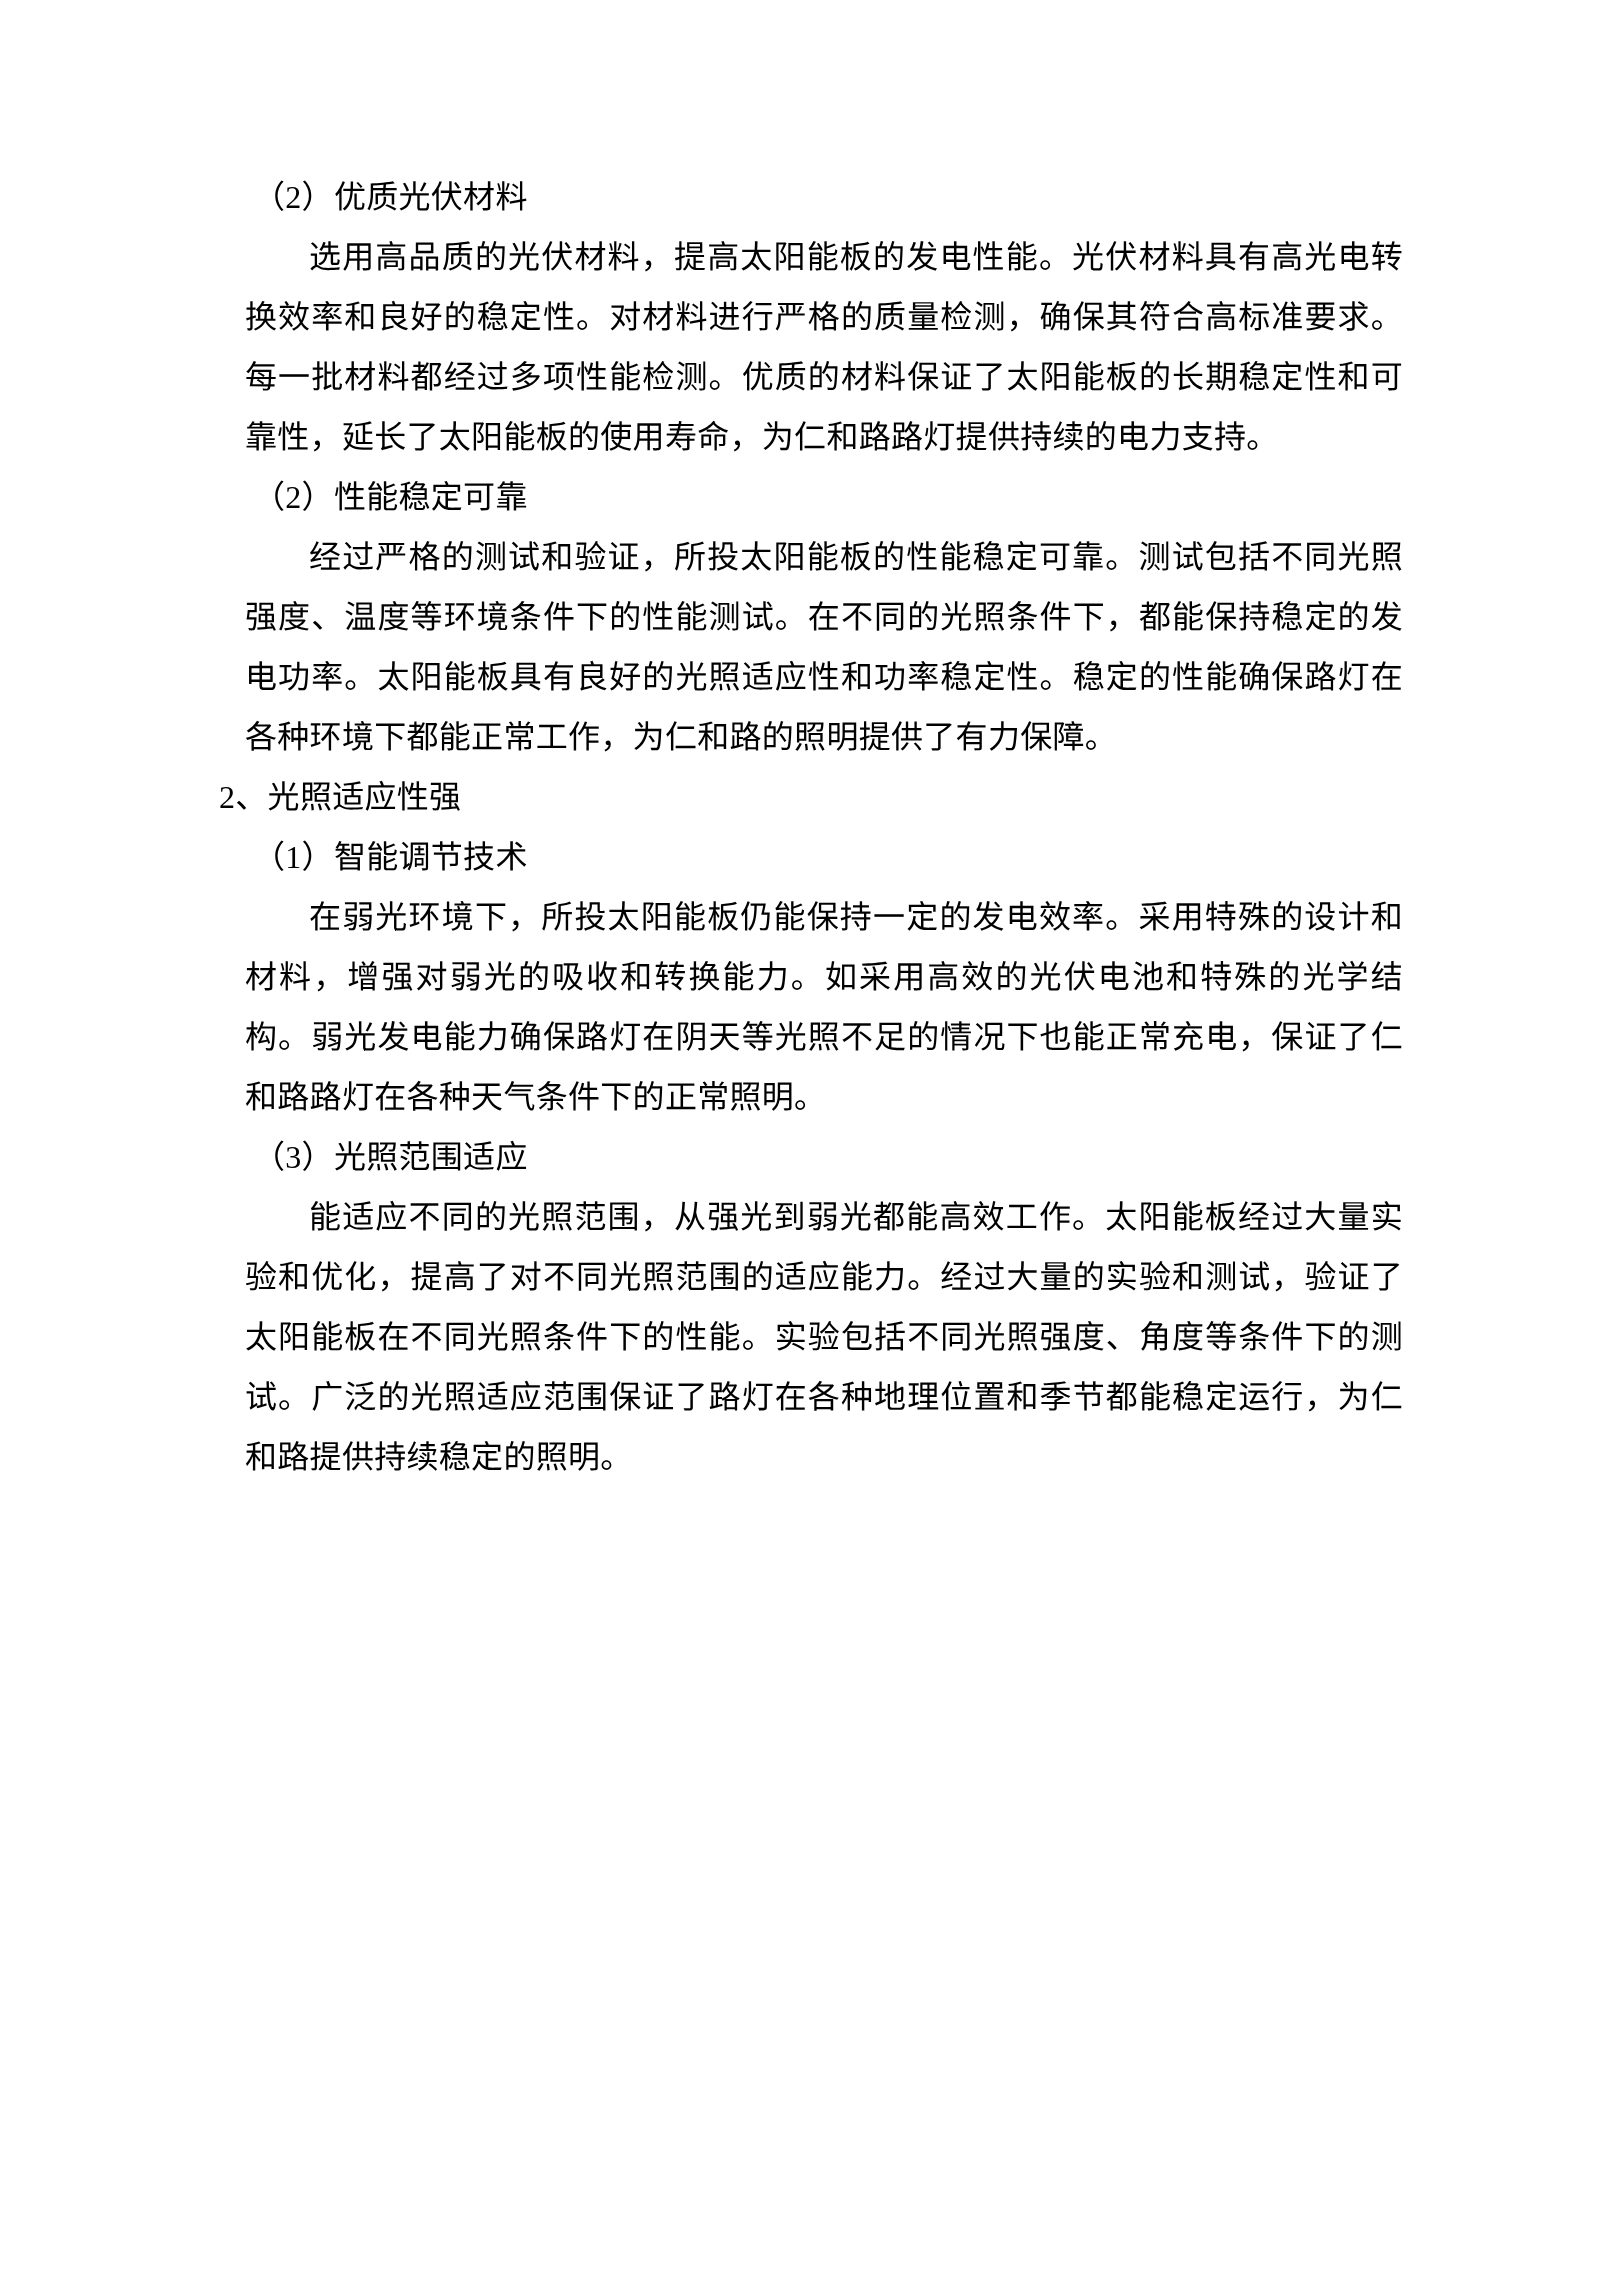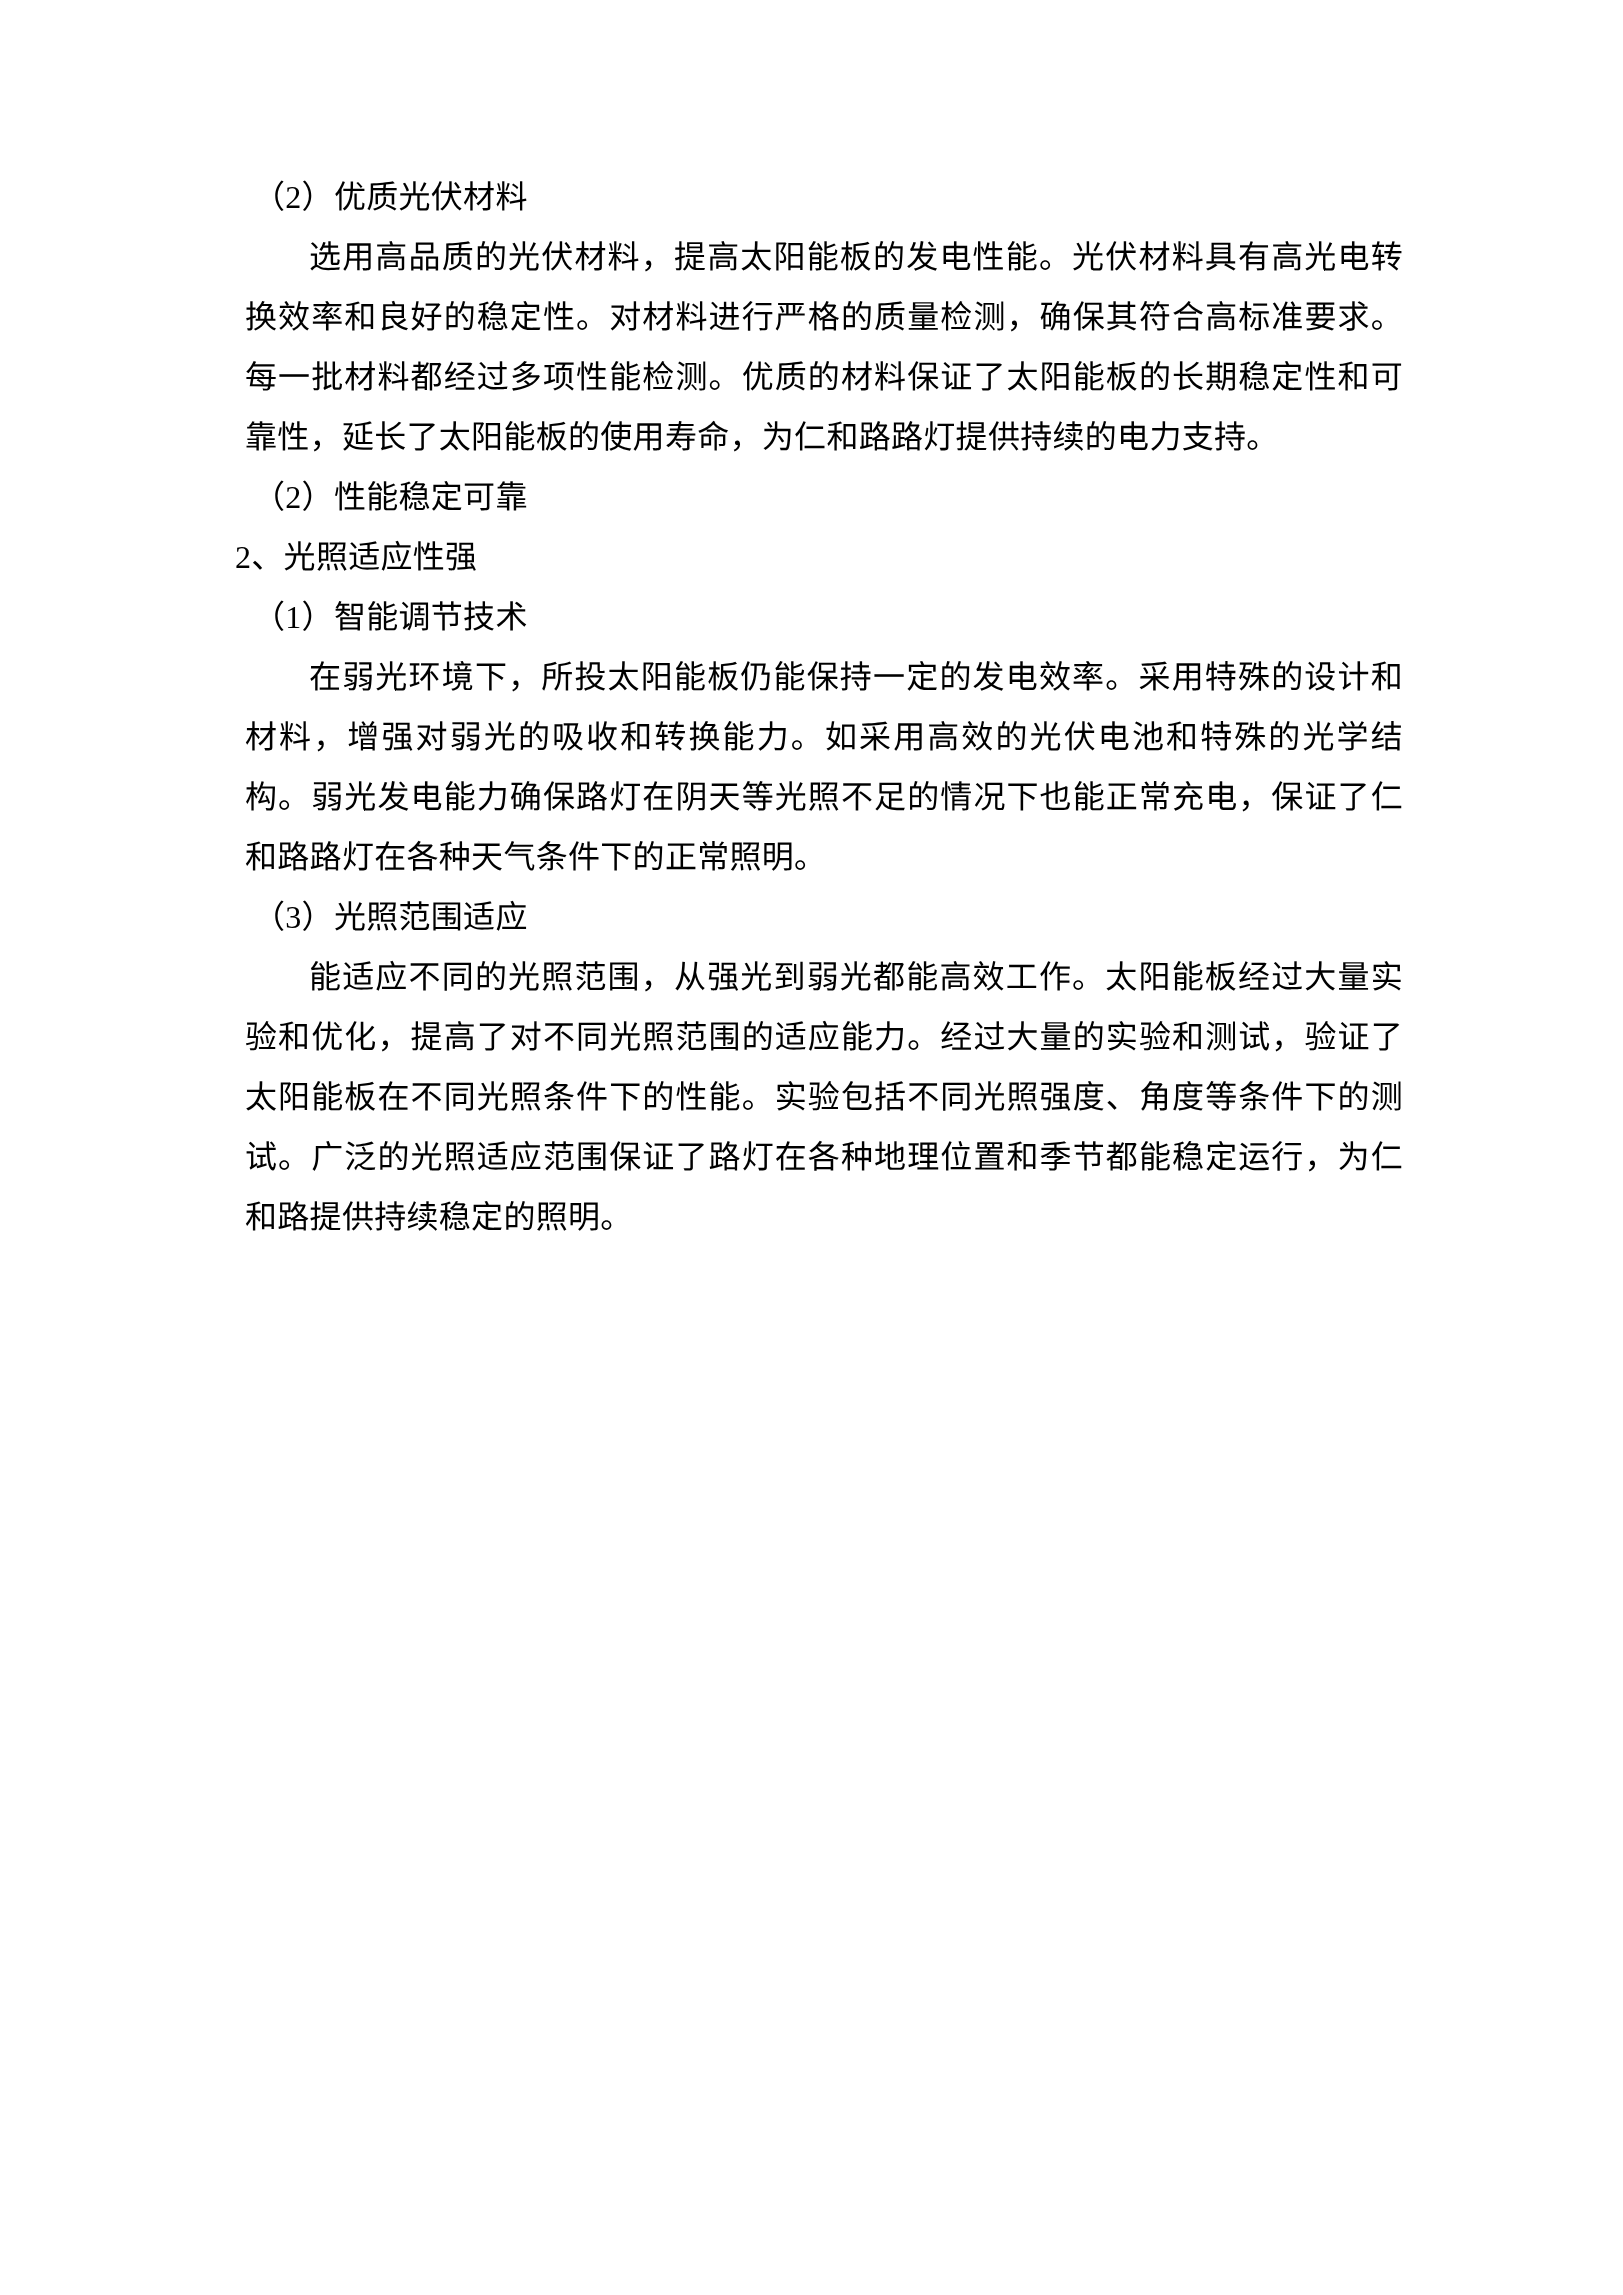--- a/index.html
+++ b/index.html
@@ -35,39 +35,39 @@
     text-justify: inter-ideograph;
     word-break: break-all;
   }
   p.heading {
     text-indent: 0;
     padding-left: 34px;
   }
   p.heading-flush {
     text-indent: 0;
     padding-left: 0;
-    margin-left: 16px;
   }
   p.para {
     text-indent: 64px;
     margin-left: 26px;
   }
 </style>
 </head>
 <body>
 
 <div class="page">
   <div class="doc-body">
 
     <p class="heading">（2）优质光伏材料</p>
 
     <p class="para">选用高品质的光伏材料，提高太阳能板的发电性能。光伏材料具有高光电转换效率和良好的稳定性。对材料进行严格的质量检测，确保其符合高标准要求。每一批材料都经过多项性能检测。优质的材料保证了太阳能板的长期稳定性和可靠性，延长了太阳能板的使用寿命，为仁和路路灯提供持续的电力支持。</p>
 
     <p class="heading">（2）性能稳定可靠</p>
 
+    <p class="para">经过严格的测试和验证，所投太阳能板的性能稳定可靠。测试包括不同光照强度、温度等环境条件下的性能测试。在不同的光照条件下，都能保持稳定的发电功率。太阳能板具有良好的光照适应性和功率稳定性。稳定的性能确保路灯在各种环境下都能正常工作，为仁和路的照明提供了有力保障。</p>
 
     <p class="heading-flush">2、光照适应性强</p>
 
     <p class="heading">（1）智能调节技术</p>
 
 
 
     <p class="para">在弱光环境下，所投太阳能板仍能保持一定的发电效率。采用特殊的设计和材料，增强对弱光的吸收和转换能力。如采用高效的光伏电池和特殊的光学结构。弱光发电能力确保路灯在阴天等光照不足的情况下也能正常充电，保证了仁和路路灯在各种天气条件下的正常照明。</p>
 
     <p class="heading">（3）光照范围适应</p>

